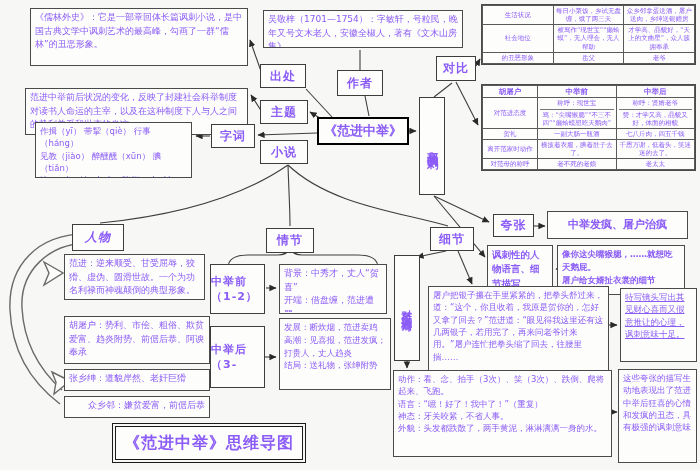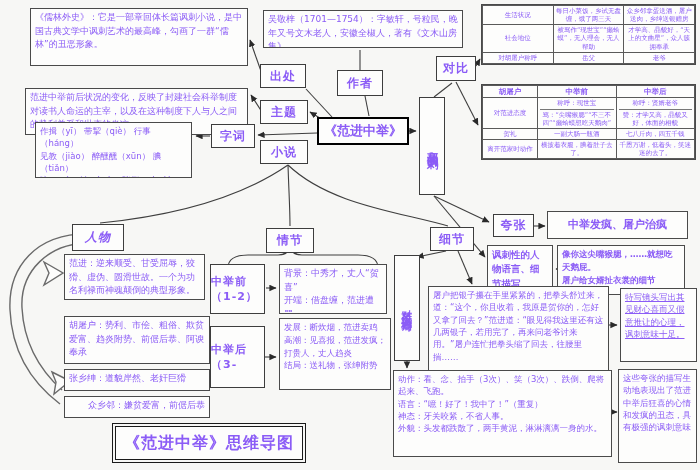--- a/index.html
+++ b/index.html
@@ -107,21 +107,21 @@
         <td>生活状况</td>
         <td>每日小菜饭，乡试无盘缠，饿了两三天</td>
         <td>众乡邻拿蛋送酒，屠户送肉，乡绅送银赠房</td>
       </tr>
       <tr>
         <td>社会地位</td>
         <td>被骂作“现世宝”“癞蛤蟆”，无人理会，无人帮助</td>
         <td>才学高、品貌好，“天上的文曲星”，众人簇拥奉承</td>
       </tr>
       <tr>
-        <td>对胡屠户称呼</td>
+        <td>的丑恶形象</td>
         <td>岳父</td>
         <td>老爷</td>
       </tr>
     </tbody>
       </table>
   </div>
 
   <div class="mtable" style="left:481px;top:84px;width:215px;">
     <table>
       <tbody>
@@ -144,20 +144,25 @@
       <tr>
         <td>贺礼</td>
         <td>一副大肠一瓶酒</td>
         <td>七八斤肉，四五千钱</td>
       </tr>
       <tr>
         <td>离开范家时动作</td>
         <td>横披着衣服，腆着肚子去了。</td>
         <td>千恩万谢，低着头，笑迷迷的去了。</td>
       </tr>
+      <tr>
+        <td>对范母的称呼</td>
+        <td>老不死的老娘</td>
+        <td>老太太</td>
+      </tr>
     </tbody>
       </table>
   </div>
 
   <div class="node" style="left:493px;top:214px;width:41px;height:23px;">夸张</div>
   <div class="box" style="left:547px;top:211px;width:141px;height:28px;font-size:11px;font-weight:700;line-height:22px;text-align:center;font-family:Liberation Mono, monospace;">中举发疯、屠户治疯</div>
   <div class="box" style="left:487px;top:245px;width:66px;height:50px;font-size:9.5px;font-weight:700;">讽刺性的人物语言、细节描写</div>
   <div class="box pre" style="left:557px;top:245px;width:128px;height:50px;font-size:8.5px;font-weight:700;">像你这尖嘴猴腮，……就想吃天鹅屁。
 屠户给女婿扯衣裳的细节</div>
 

